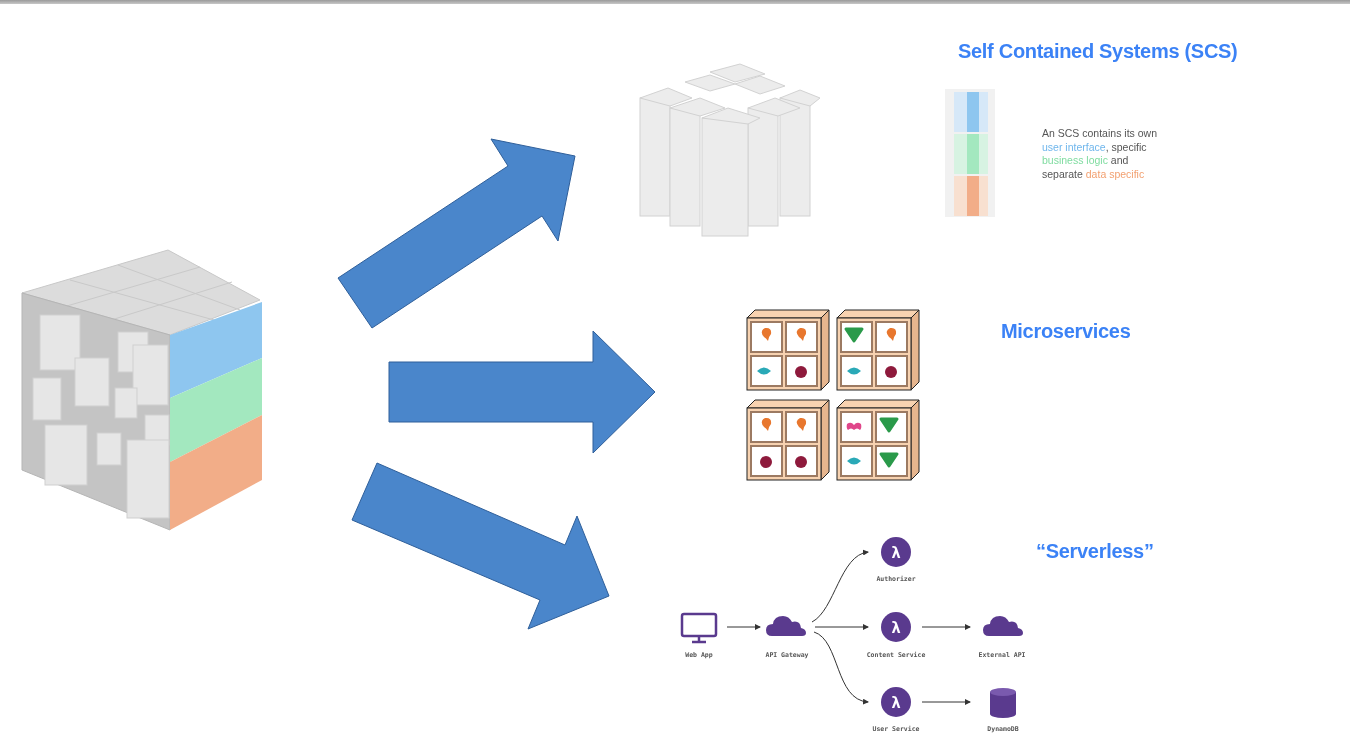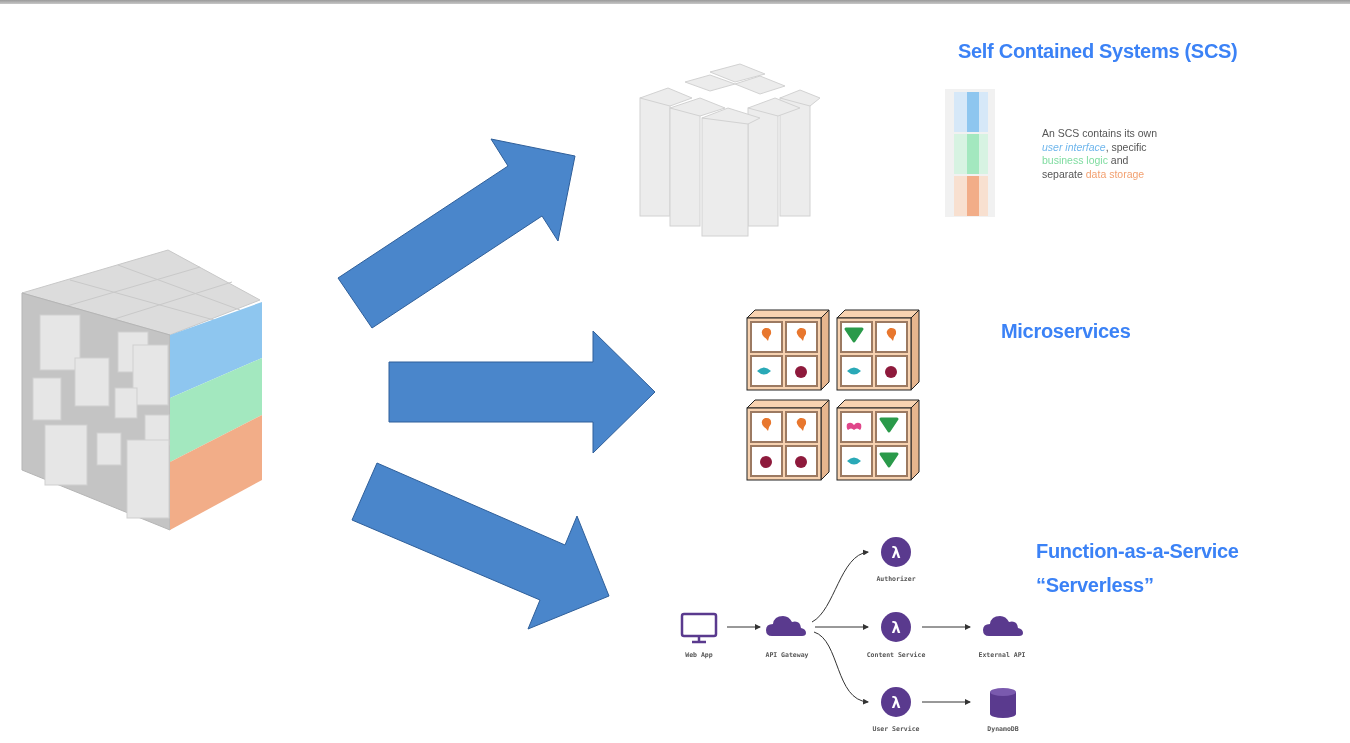--- a/index.html
+++ b/index.html
@@ -1,21 +1,21 @@
 <!DOCTYPE html>
 <html><head>
 <meta charset="utf-8">
 <style>
   html, body { margin: 0; padding: 0; }
   body { width: 1350px; height: 743px; background: #ffffff; position: relative; overflow: hidden; font-family: "Liberation Sans", sans-serif; }
   .topbar { position: absolute; left: 0; top: 0; width: 1350px; height: 4px; background: linear-gradient(#9a9a9a, #c8c8c8); }
   .abs { position: absolute; }
   .title { position: absolute; font-family: "Liberation Sans", sans-serif; font-weight: bold; color: #3b82f6; font-size: 20px; letter-spacing: -0.3px; white-space: nowrap; margin-left: 30px; }
   .scs-desc { position: absolute; left: 1030px; top: 127px; font-size: 10.5px; line-height: 13.5px; color: #555; font-family: "Liberation Sans", sans-serif; margin-left: 12px; }
-  .c-ui { color: #6fb6ec; font-style: italic; }
+  .c-ui { color: #6fb6ec; }
   .c-bl { color: #7fdca0; }
   .c-ds { color: #f2a070; }
   .faas-label { font-family: "DejaVu Sans Mono", monospace; font-size: 6.5px; fill: #555; font-weight: bold; }
   svg text { font-family: "DejaVu Sans Mono", monospace; }
 </style>
 </head>
 <body>
 
 <div class="topbar"></div>
 
@@ -82,27 +82,26 @@
   <rect x="14" y="50" width="34" height="40" fill="#d7f3e2"></rect>
   <rect x="27" y="50" width="12" height="40" fill="#a3e8bf"></rect>
   <rect x="14" y="92" width="34" height="40" fill="#f8e0d0"></rect>
   <rect x="27" y="92" width="12" height="40" fill="#f2ad88"></rect>
 </svg>
 
 <div class="scs-desc">
   <div><span>An SCS contains its own</span></div>
   <div><span class="c-ui">user interface</span><span>, specific</span></div>
   <div><span class="c-bl">business logic</span><span> and</span></div>
-  <div><span>separate </span><span class="c-ds">data storage</span></div>
+  <div><span>separate </span><span class="c-ds">data specific</span></div>
 </div>
 
 <div class="title" style="left:928px;top:40px;">Self Contained Systems (SCS)</div>
 <div class="title" style="left:971px;top:320px;">Microservices</div>
 <div class="title" style="left:1006px;top:534px;line-height:34px;">
-  <div>Function-as-a-Service</div>
   <div>“Serverless”</div>
 </div>
 
 <svg class="abs" style="left:745px;top:308px" width="175" height="180">
   <defs>
     <g id="box">
       <polygon points="0,8 8,0 82,0 74,8" fill="#f7d2b0" stroke="#222" stroke-width="1"></polygon>
       <polygon points="74,8 82,0 82,72 74,80" fill="#e6b58e" stroke="#222" stroke-width="1"></polygon>
       <rect x="0" y="8" width="74" height="72" fill="#f7d2b0" stroke="#222" stroke-width="1"></rect>
       <rect x="4" y="12" width="31" height="30" fill="#fff" stroke="#9c7a62" stroke-width="2"></rect>

